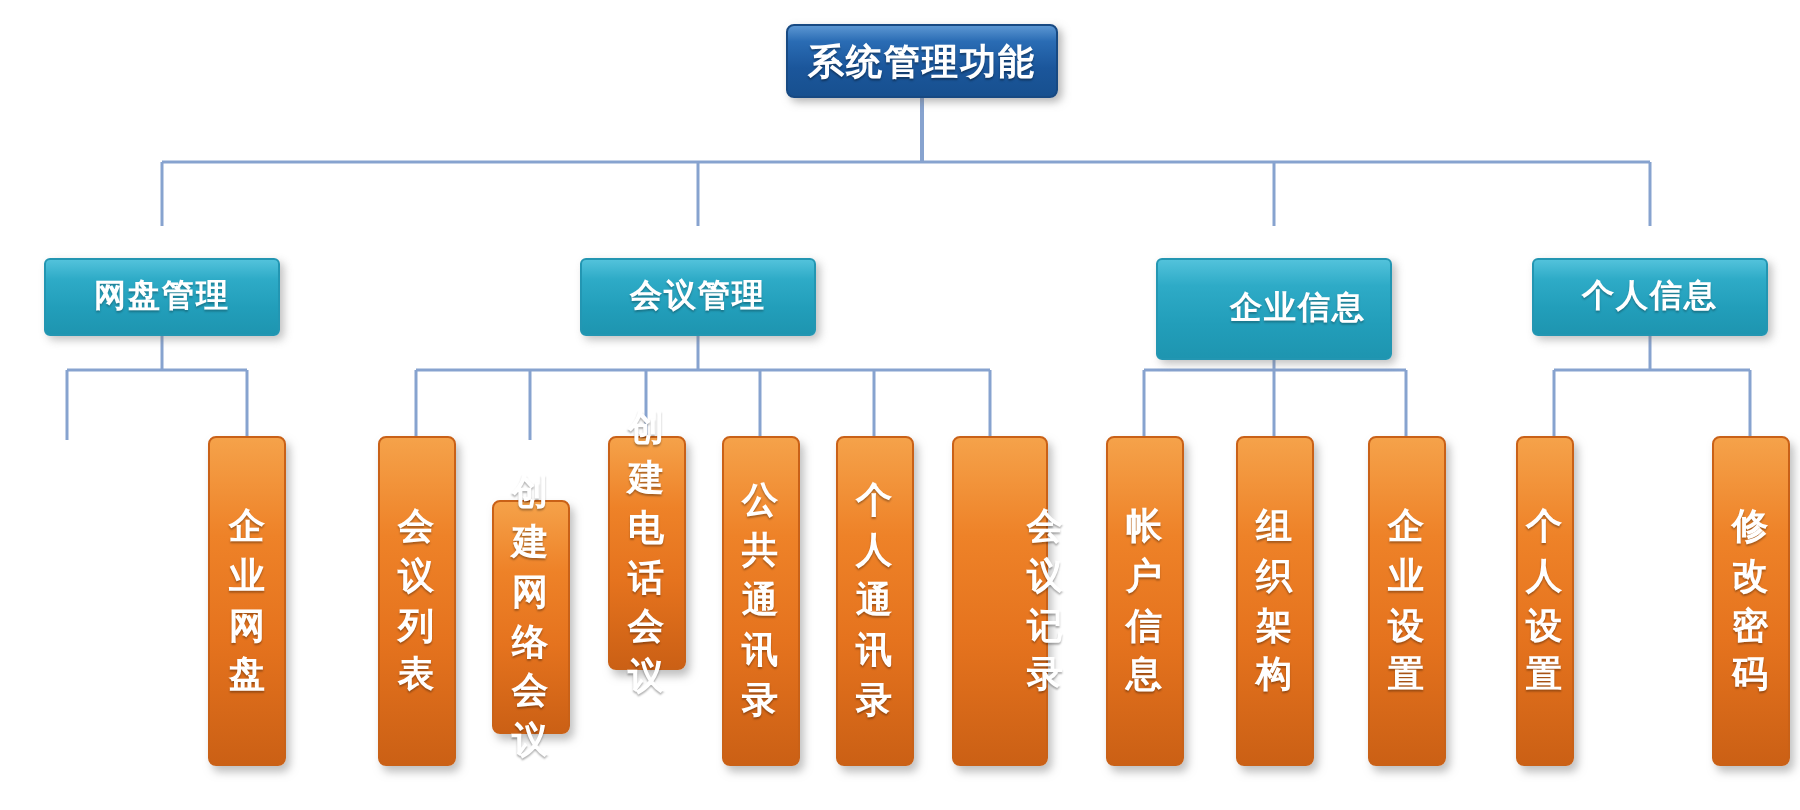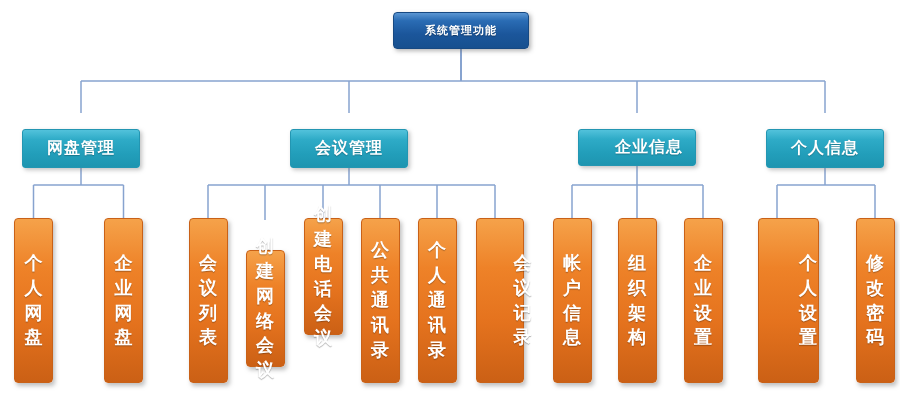--- a/index.html
+++ b/index.html
@@ -16,21 +16,21 @@
     display:flex;align-items:center;justify-content:center;
     color:var(--label-color,#fff);
     font-weight:bold;
     z-index:2;
     box-sizing:border-box;
   }
   .root-box{
     background:linear-gradient(180deg,var(--root-top) 0%,#2A6CB4 22%,var(--root-bottom) 60%,#17508F 100%);
     border:1px solid #174982;
     border-radius:4px;
-    font-size:11px;
+    font-size:18px;
     letter-spacing:1px;
     box-shadow:2px 2px 4px rgba(110,110,110,.5);
     text-shadow:0 1px 1px rgba(0,0,0,.35);
   }
   .branch-box{
     background:linear-gradient(180deg,var(--branch-top) 0%,#2EABC7 26%,#229EBA 65%,var(--branch-bottom) 100%);
     border:1px solid #2396B2;
     border-radius:3px;
     font-size:16px;
     letter-spacing:1px;
@@ -82,23 +82,20 @@
       <line x1="637" y1="185" x2="637" y2="220" stroke="#87A3CF" stroke-width="1.5"></line>
       <line x1="703" y1="185" x2="703" y2="220" stroke="#87A3CF" stroke-width="1.5"></line>
       <line x1="825" y1="81" x2="825" y2="113" stroke="#87A3CF" stroke-width="1.5"></line>
       <line x1="825" y1="152" x2="825" y2="185" stroke="#87A3CF" stroke-width="1.5"></line>
       <line x1="777" y1="185" x2="875" y2="185" stroke="#87A3CF" stroke-width="1.5"></line>
       <line x1="777" y1="185" x2="777" y2="220" stroke="#87A3CF" stroke-width="1.5"></line>
       <line x1="875" y1="185" x2="875" y2="220" stroke="#87A3CF" stroke-width="1.5"></line>
     </svg>
     <div class="node root-box" style="left: 393px; top: 12px; width: 136px; height: 37px;">系统管理功能</div>
     <div class="node branch-box" style="left: 22px; top: 113px; width: 118px; height: 39px;">网盘管理</div>
-    <div class="node leaf-bar" style="left: 14px; top: 218px; width: 39px; height: 165px;">
-      <span class="bar-label">个人网盘</span>
-    </div>
     <div class="node leaf-bar" style="left: 104px; top: 218px; width: 39px; height: 165px;">
       <span class="bar-label">企业网盘</span>
     </div>
     <div class="node branch-box" style="left: 290px; top: 113px; width: 118px; height: 39px;">会议管理</div>
     <div class="node leaf-bar" style="left: 188.5px; top: 218px; width: 39px; height: 165px;">
       <span class="bar-label">会议列表</span>
     </div>
     <div class="node leaf-bar" style="left: 245.5px; top: 218px; width: 39px; height: 117px; margin-top: 32px;">
       <span class="bar-label">创建网络会议</span>
     </div>
@@ -107,30 +104,30 @@
     </div>
     <div class="node leaf-bar" style="left: 360.5px; top: 218px; width: 39px; height: 165px;">
       <span class="bar-label">公共通讯录</span>
     </div>
     <div class="node leaf-bar" style="left: 417.5px; top: 218px; width: 39px; height: 165px;">
       <span class="bar-label">个人通讯录</span>
     </div>
     <div class="node leaf-bar" style="left: 475.5px; top: 218px; width: 28px; height: 165px; padding-left: 46px;">
       <span class="bar-label">会议记录</span>
     </div>
-    <div class="node branch-box" style="left: 578px; top: 113px; width: 118px; height: 37px; padding-left: 24px;">企业信息</div>
+    <div class="node branch-box" style="left: 578px; top: 113px; width: 118px; height: 51px; padding-left: 24px;">企业信息</div>
     <div class="node leaf-bar" style="left: 552.5px; top: 218px; width: 39px; height: 165px;">
       <span class="bar-label">帐户信息</span>
     </div>
     <div class="node leaf-bar" style="left: 617.5px; top: 218px; width: 39px; height: 165px;">
       <span class="bar-label">组织架构</span>
     </div>
     <div class="node leaf-bar" style="left: 683.5px; top: 218px; width: 39px; height: 165px;">
       <span class="bar-label">企业设置</span>
     </div>
     <div class="node branch-box" style="left: 766px; top: 113px; width: 118px; height: 39px;">个人信息</div>
-    <div class="node leaf-bar" style="left: 757.5px; top: 218px; width: 61px; height: 165px; justify-content: flex-end;">
+    <div class="node leaf-bar" style="left: 757.5px; top: 218px; width: 29px; height: 165px;">
       <span class="bar-label">个人设置</span>
     </div>
     <div class="node leaf-bar" style="left: 855.5px; top: 218px; width: 39px; height: 165px;">
       <span class="bar-label">修改密码</span>
     </div>
   </div>
 
 </body></html>

